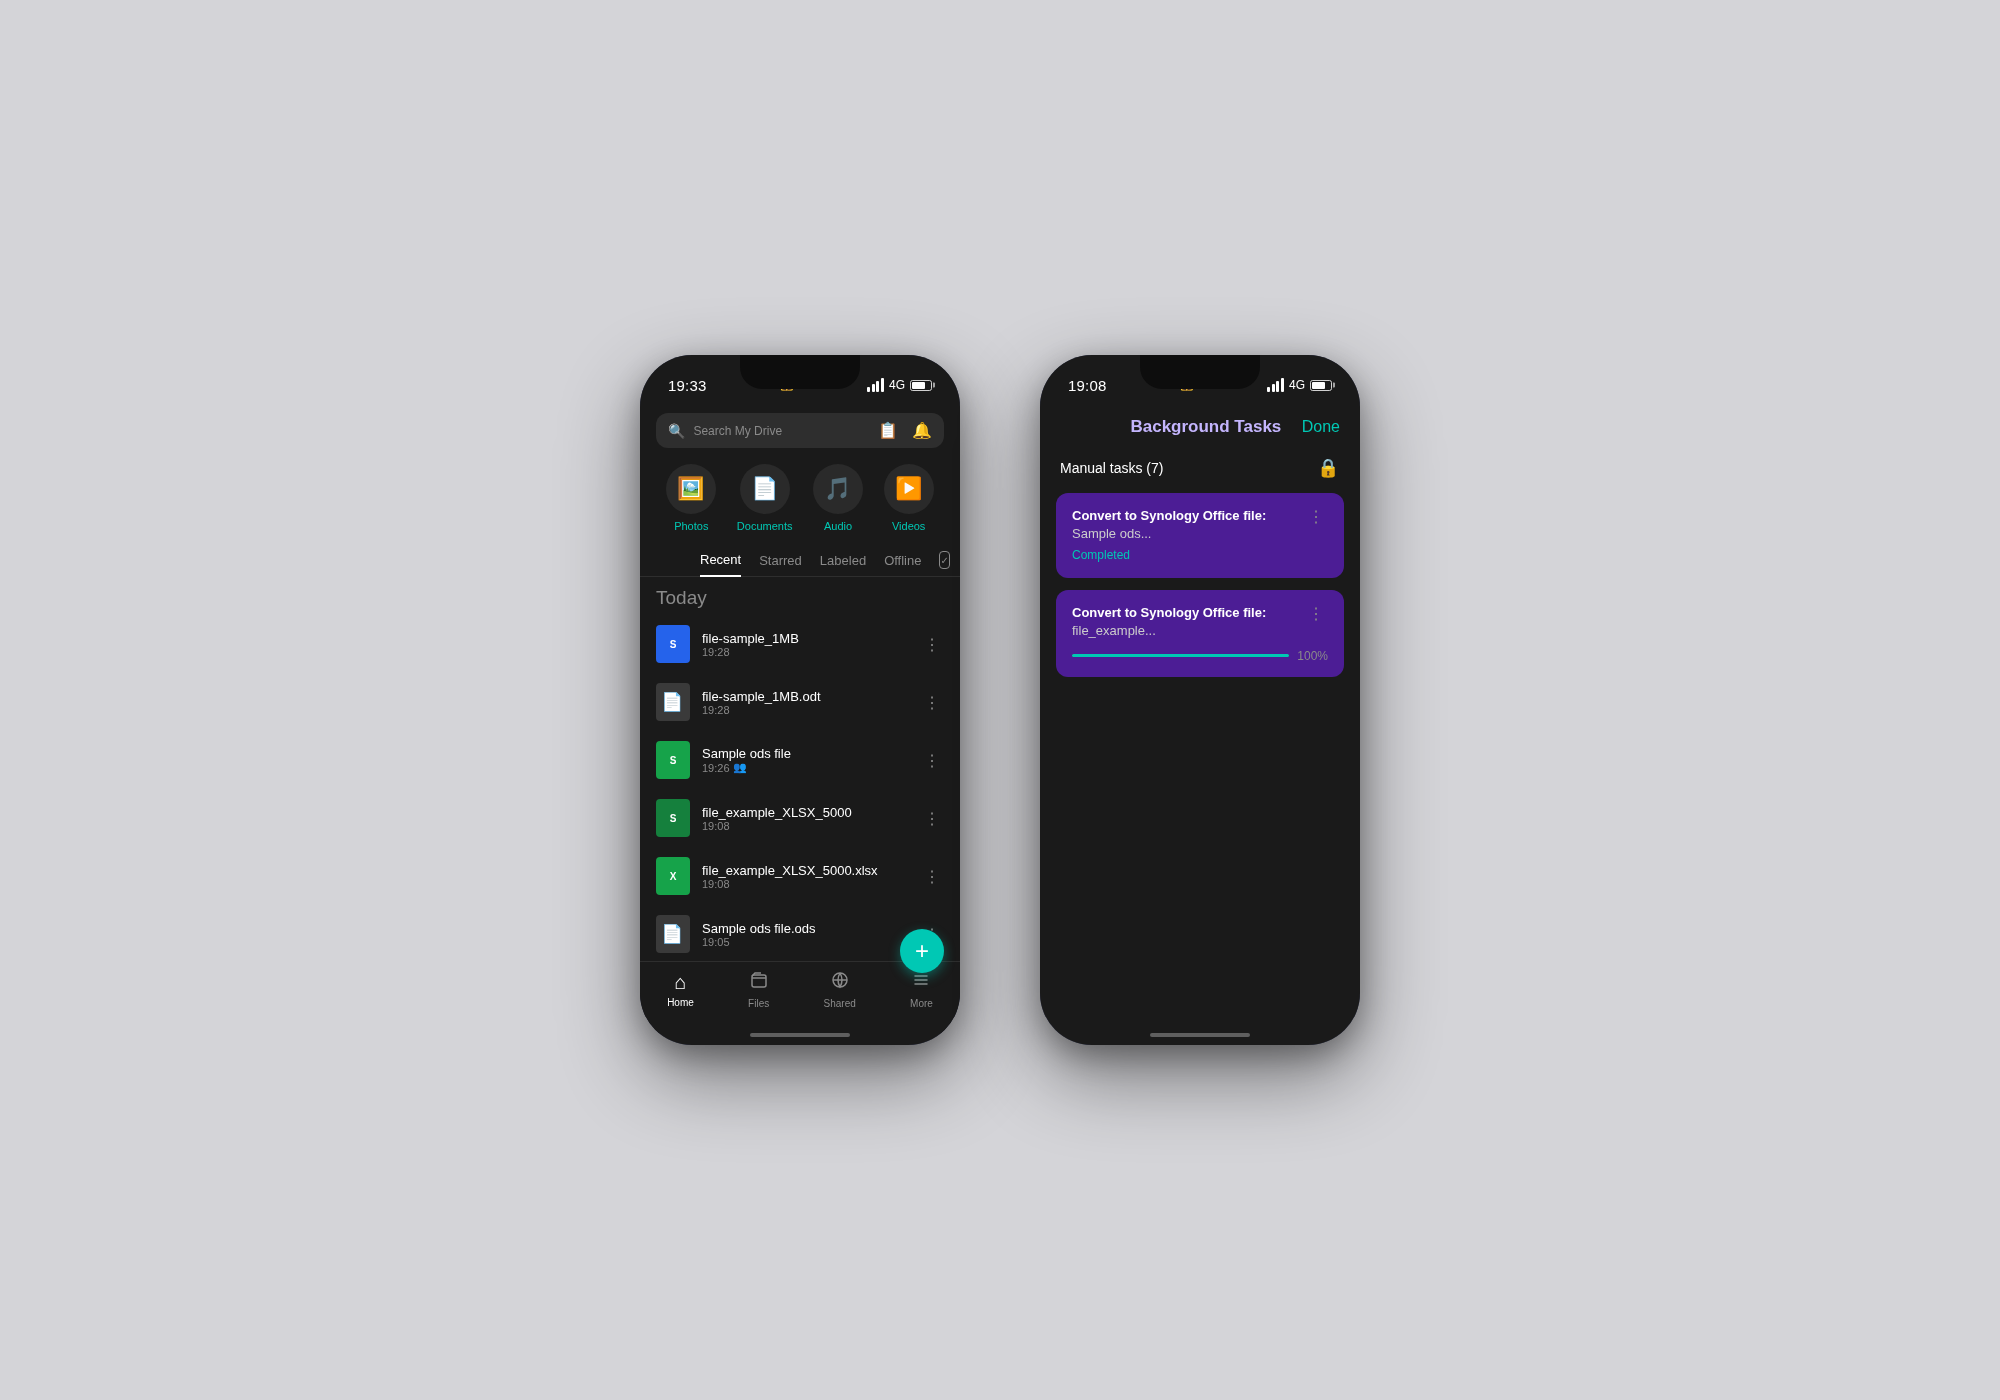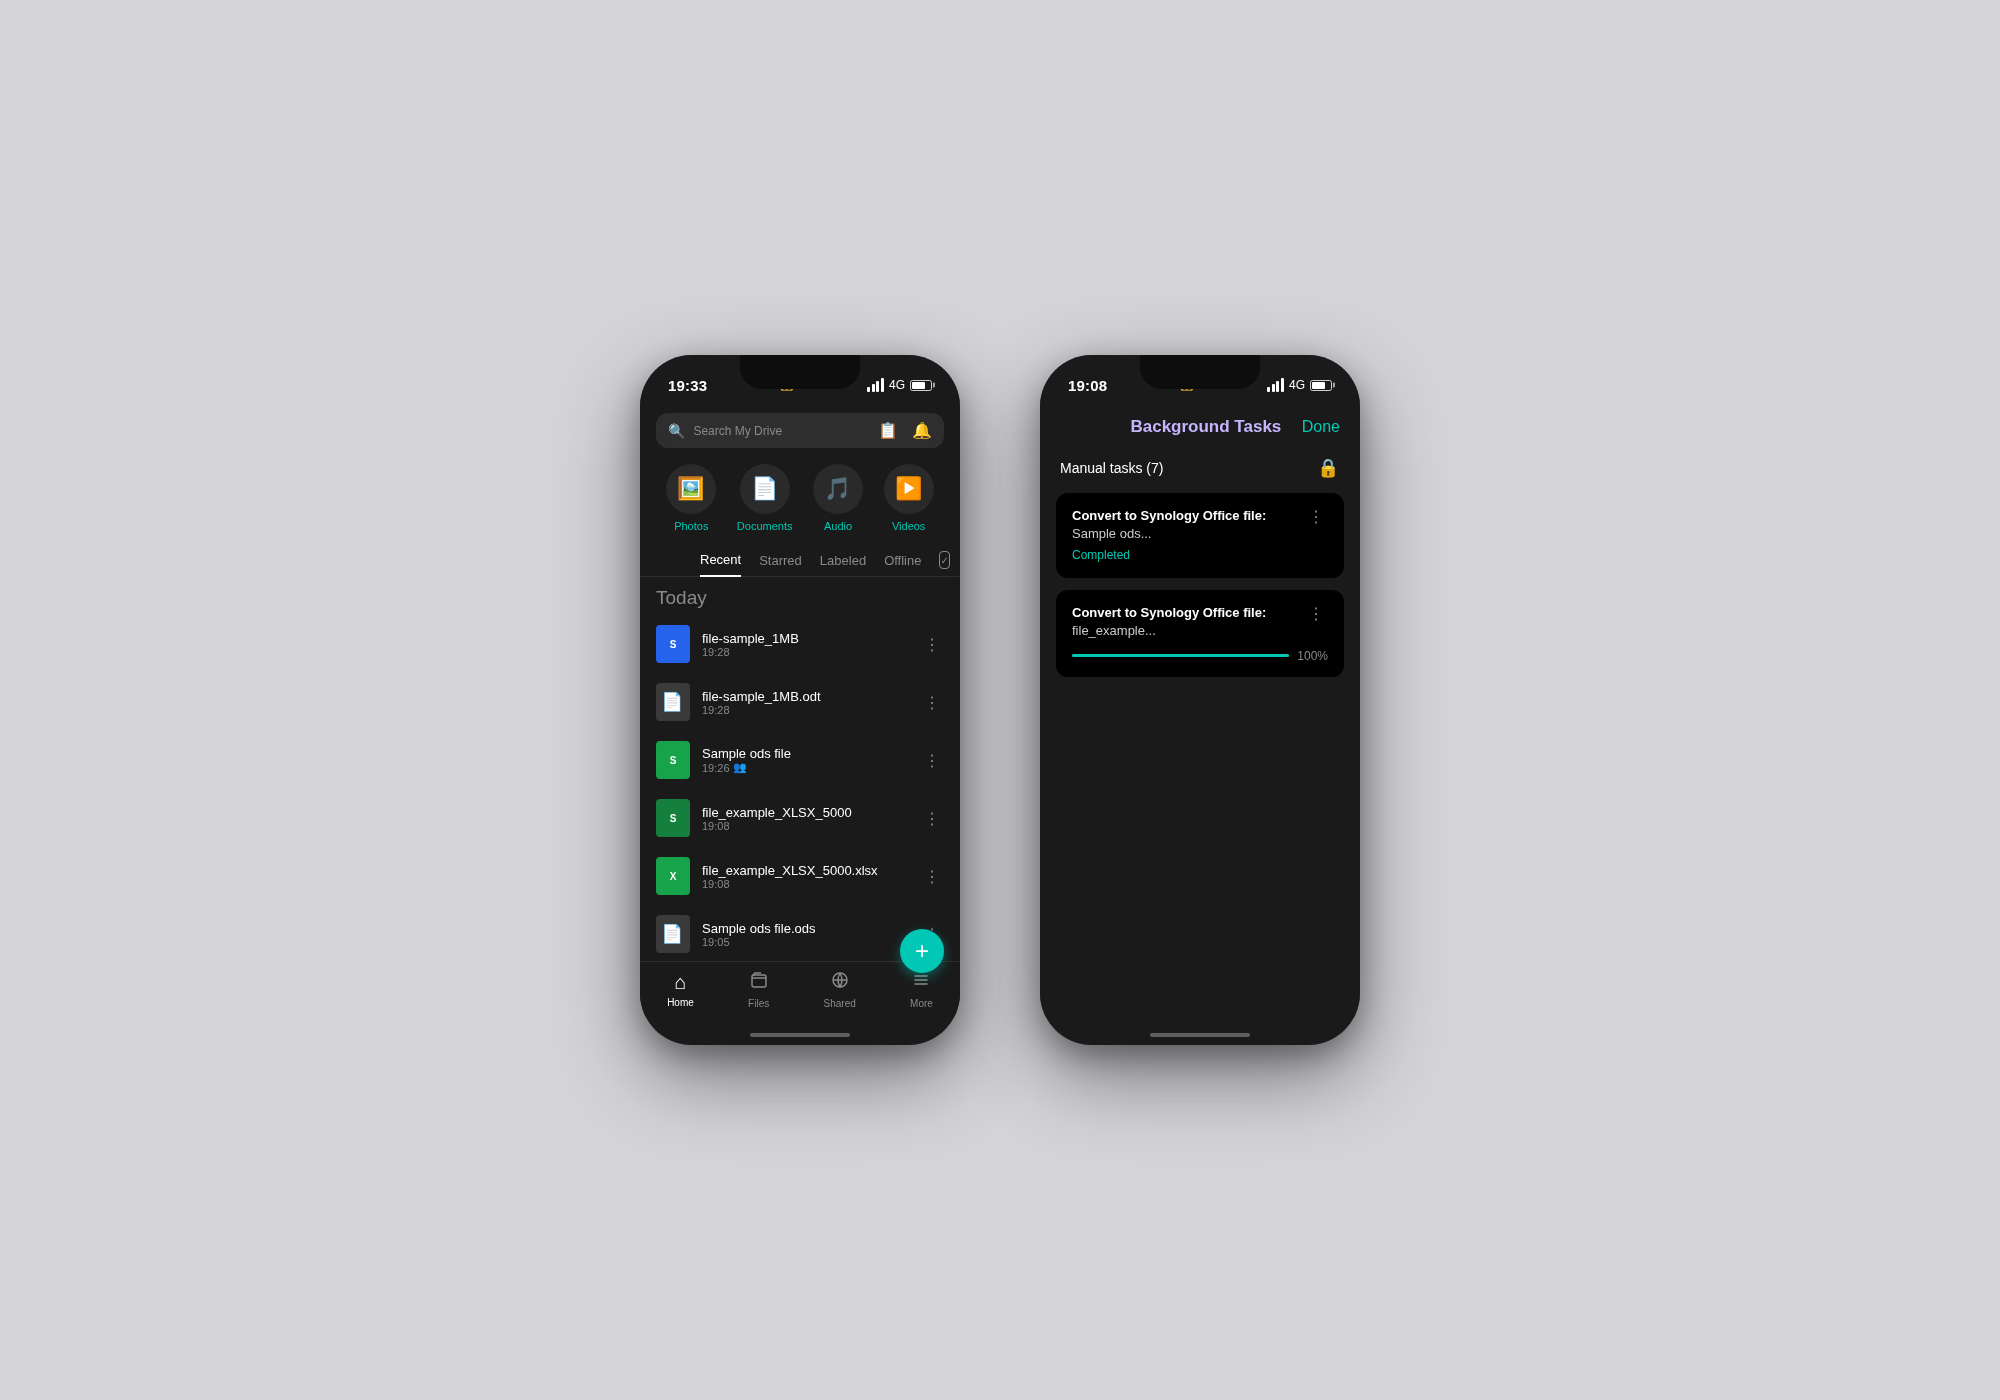--- a/index.html
+++ b/index.html
@@ -58,21 +58,21 @@
       justify-content: space-between;
       align-items: center;
       padding: 14px 28px 4px;
       height: 50px;
       flex-shrink: 0;
       position: relative;
       z-index: 10;
     }
     .status-time {
       font-size: 15px;
-      font-weight: 700;
+      font-weight: 400;
       color: #ffffff;
       letter-spacing: 0.2px;
     }
     .status-icons {
       display: flex;
       align-items: center;
       gap: 5px;
     }
     .signal-bars {
       display: flex;
@@ -393,21 +393,21 @@
     .bg-tasks-section-label {
       font-size: 14px;
       color: #ffffff;
       font-weight: 500;
     }
     .lock-icon {
       font-size: 18px;
       color: #8a8a8a;
     }
     .task-card {
-      background: #000000;
+      background: #4c1d95;
       margin: 6px 16px;
       border-radius: 12px;
       padding: 14px 16px;
       flex-shrink: 0;
     }
     .task-card-header {
       display: flex;
       align-items: flex-start;
       justify-content: space-between;
     }

